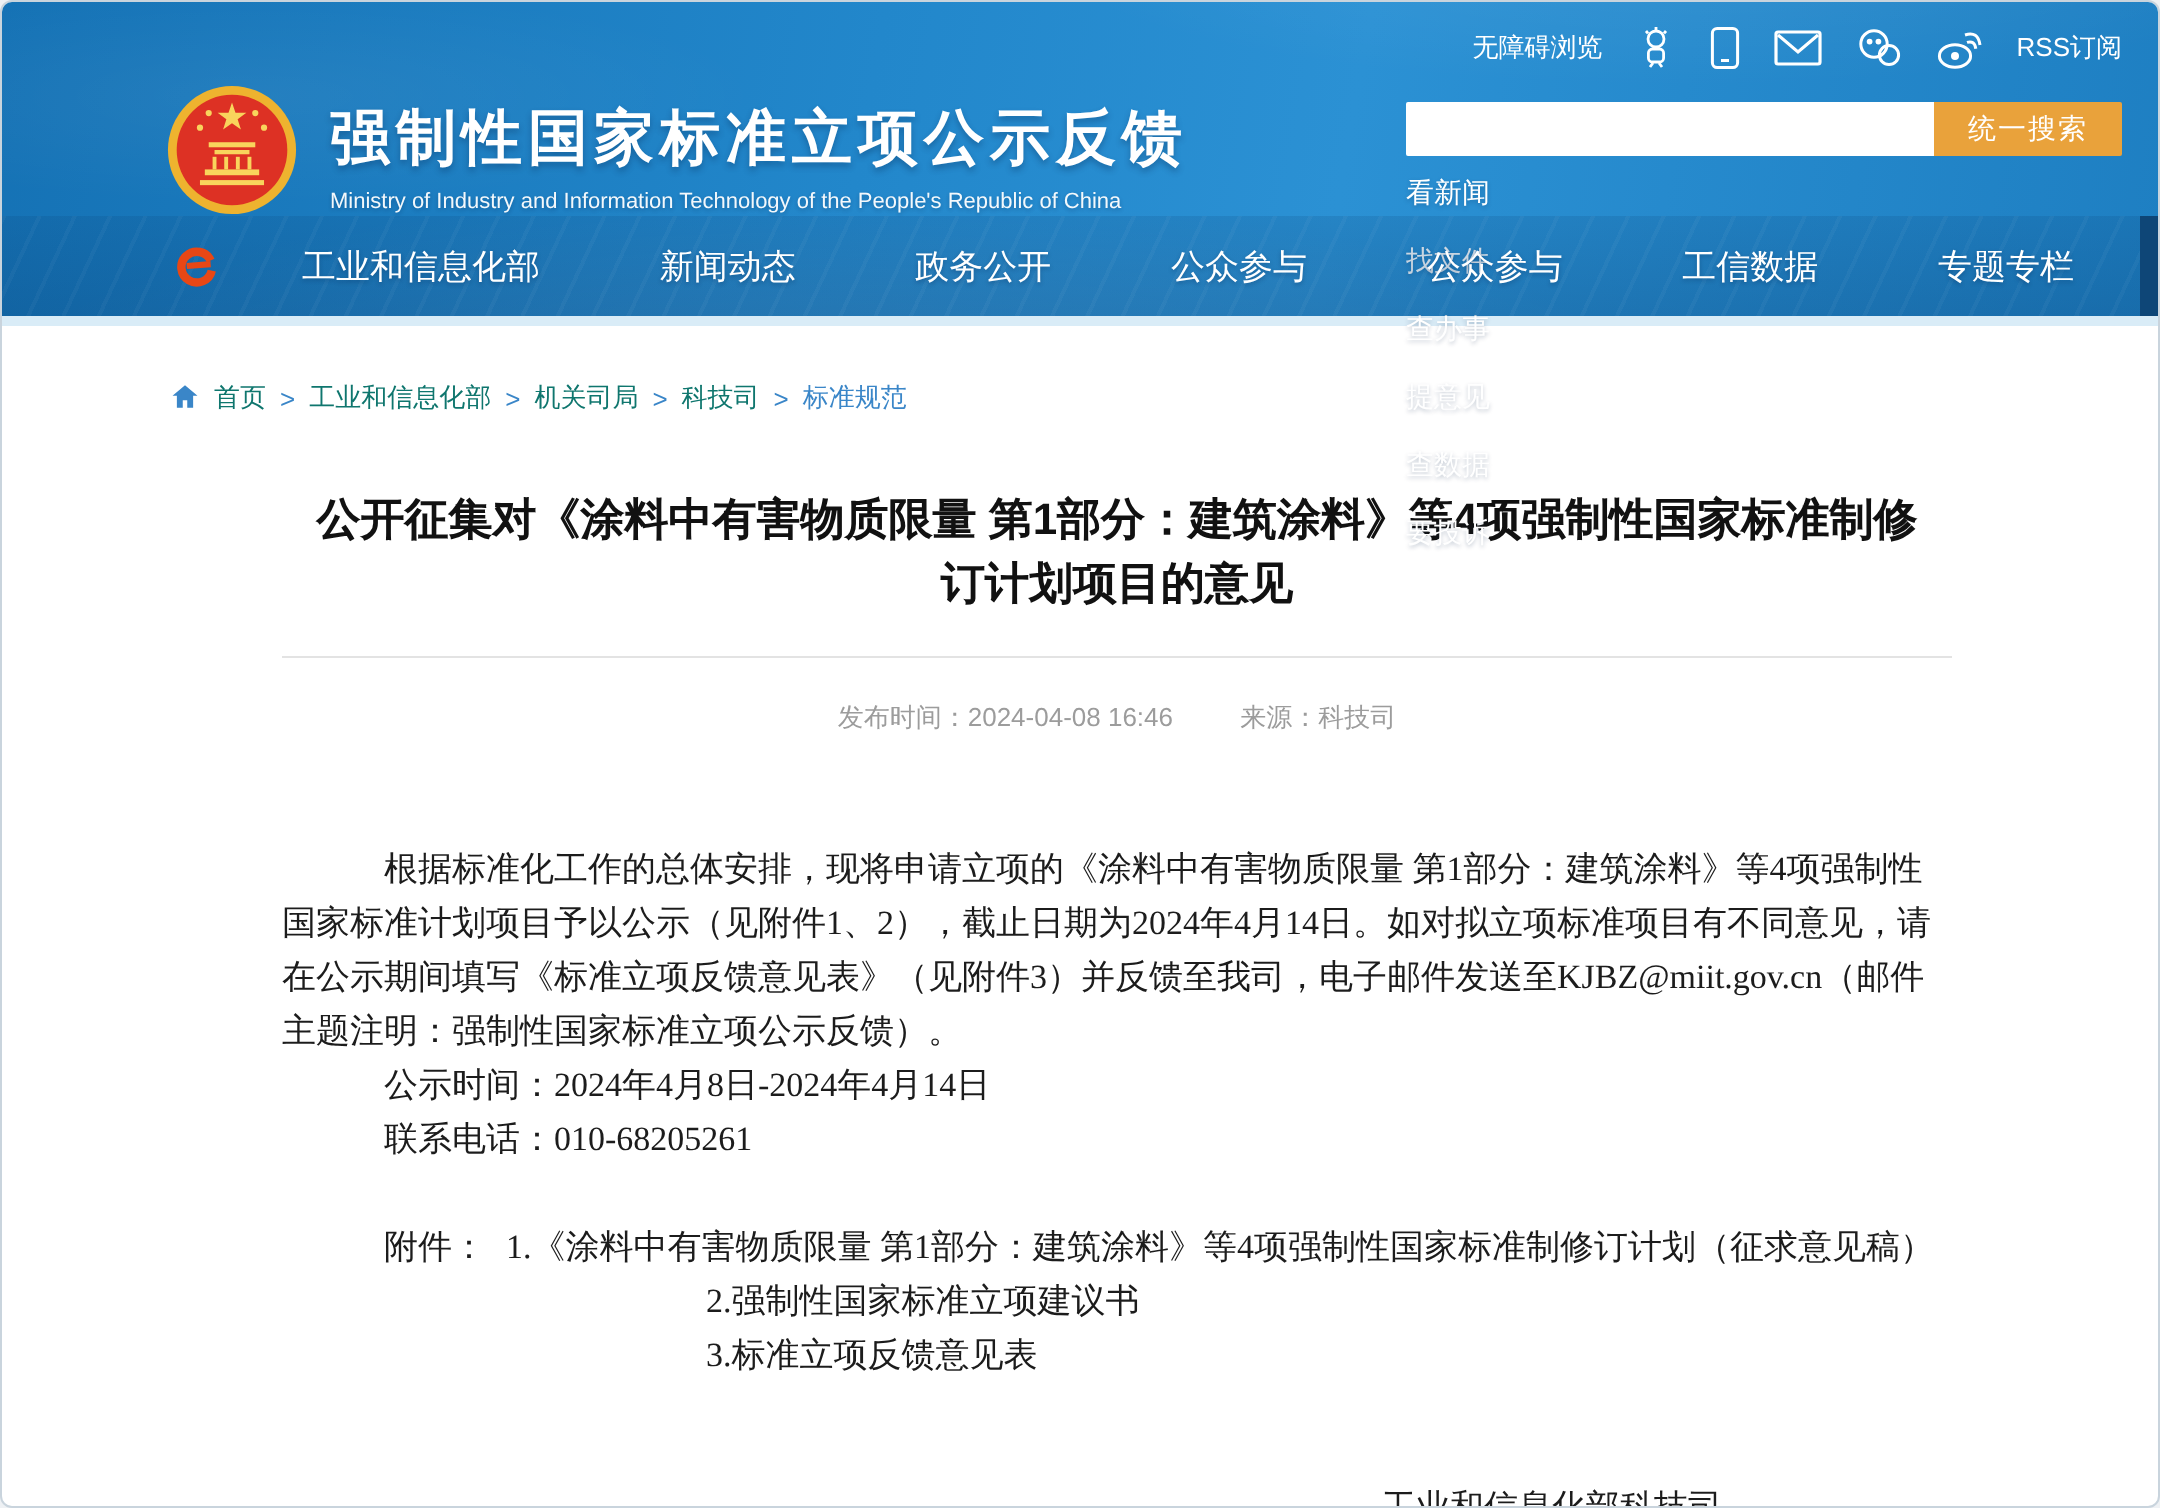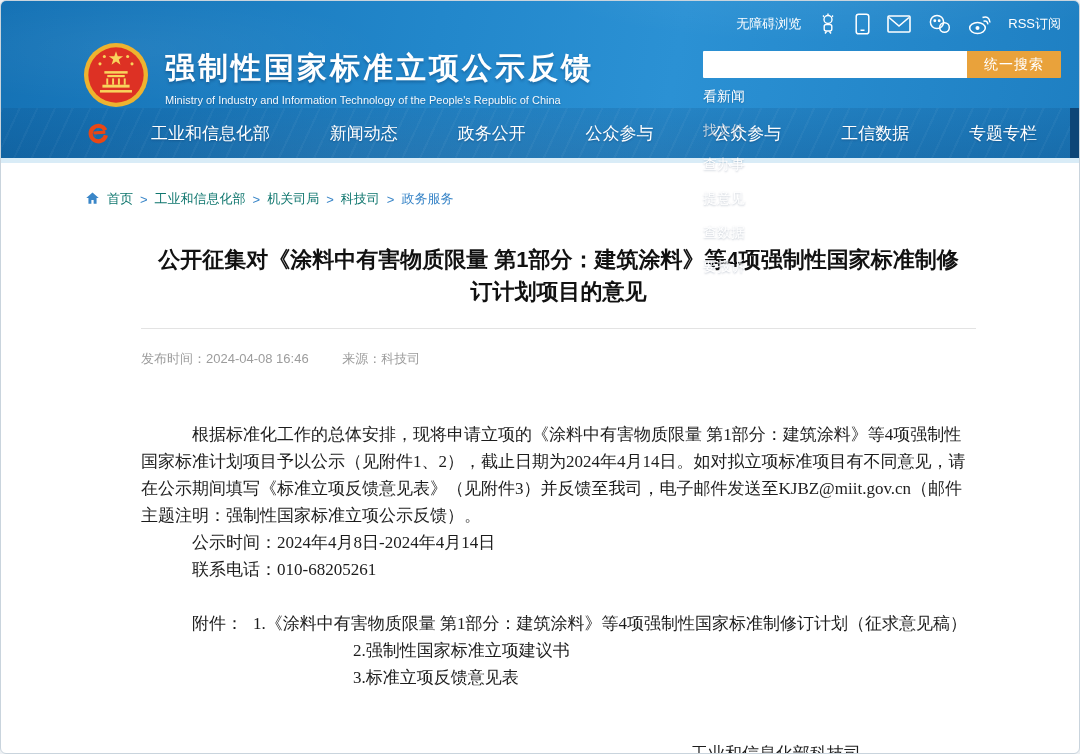--- a/index.html
+++ b/index.html
@@ -61,21 +61,21 @@
   .breadcrumb a { color:#0f766e; text-decoration:none; }
   .breadcrumb .sep { color:#3a86c8; }
   .breadcrumb svg { display:block; margin-top:-1px; }
   
   .article { width:835px; margin:36px 0 0 140px; }
   .article-title {
     font-size:22px; font-weight:bold; color:#111; text-align:center;
     line-height:1.45; padding:0 12px; font-family:"Liberation Sans","DejaVu Sans",sans-serif;
   }
   .divider { border-top:1px solid #e3e3e3; margin-top:20px; }
-  .meta { margin-top:21px; color:#9c9c9c; font-size:13px; }
+  .meta { margin-top:21px; text-align:center; color:#9c9c9c; font-size:13px; }
   .meta span + span { margin-left:30px; }
   .bodytext {
     margin-top:53px; font-family:"Liberation Serif","DejaVu Serif",serif;
     font-size:17px; color:#1c1c1c; line-height:27px;
   }
   .indent { text-indent:51px; }
   .attach-line1 { margin-top:27px; text-indent:51px; }
   .attach-line1 .attach-label { margin-right:10px; }
   .attach-sub { padding-left:212px; }
   .attach-link { color:inherit; text-decoration:none; }
@@ -201,21 +201,21 @@
       </svg>
     </span>
     <a href="#">首页</a>
     <span class="sep">&gt;</span>
     <a href="#">工业和信息化部</a>
     <span class="sep">&gt;</span>
     <a href="#">机关司局</a>
     <span class="sep">&gt;</span>
     <a href="#">科技司</a>
     <span class="sep">&gt;</span>
-    <span>政务服务</span>
+    <span>标准规范</span>
   </div>
 
   <div class="article">
     <h1 class="article-title">公开征集对《涂料中有害物质限量 第1部分：建筑涂料》等4项强制性国家标准制修订计划项目的意见</h1>
     <div class="divider"></div>
     <div class="meta">
       <span>发布时间：2024-04-08 16:46</span>
       <span>来源：科技司</span>
     </div>
 

